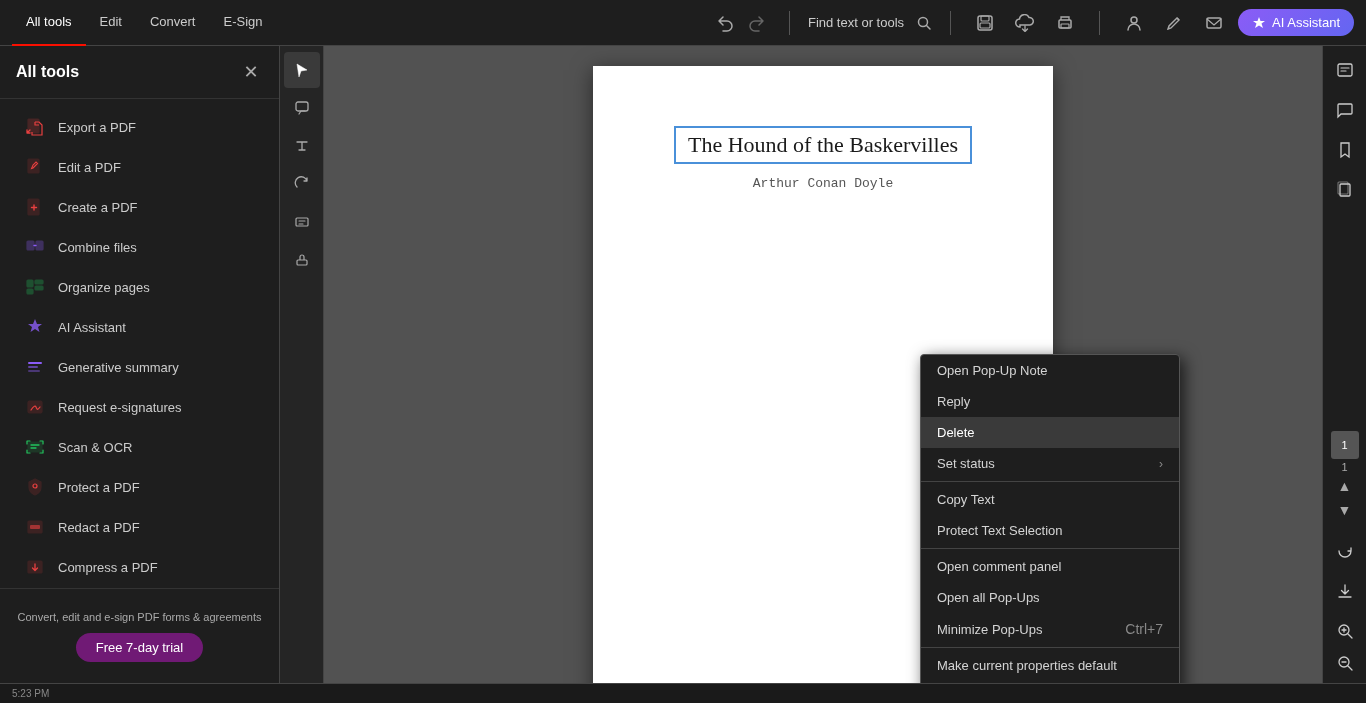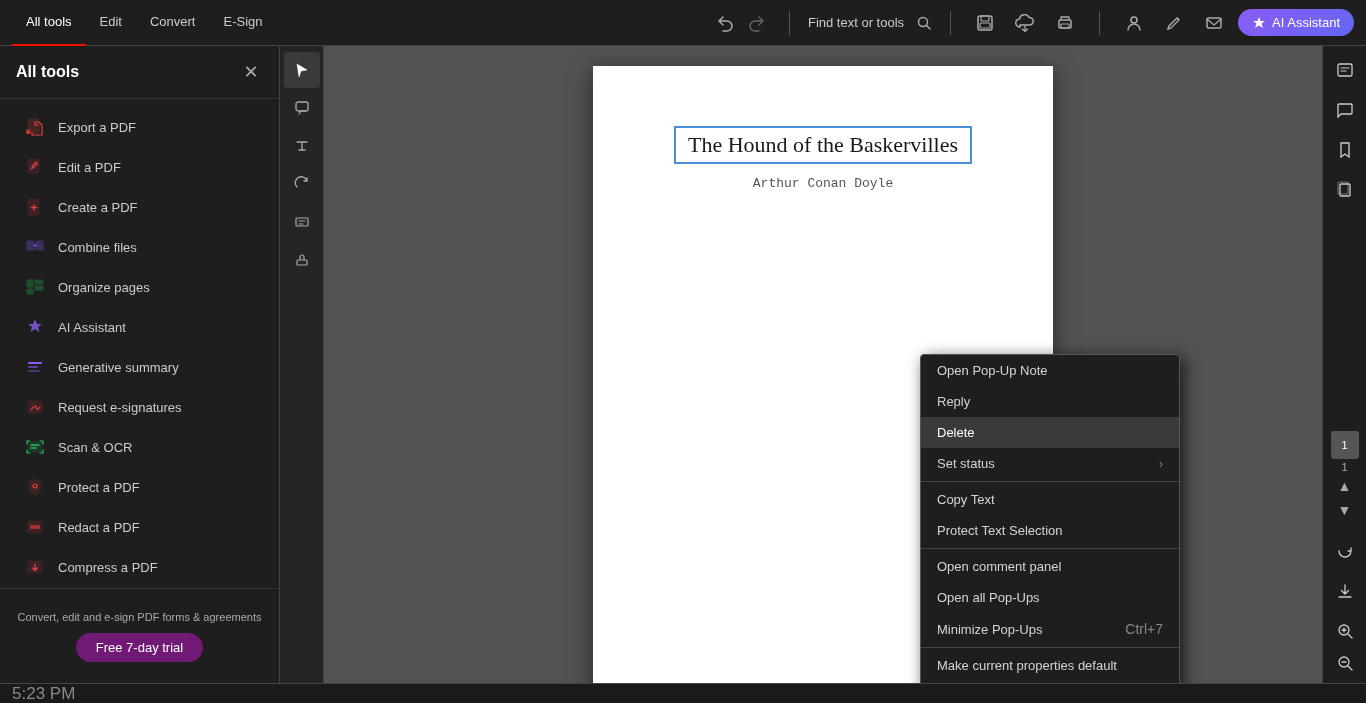--- a/index.html
+++ b/index.html
@@ -330,21 +330,21 @@
       height: 20px;
       background: #1a1a1a;
       border-top: 1px solid #444;
       display: flex;
       align-items: center;
       padding: 0 12px;
       flex-shrink: 0;
     }
     .status-text {
       color: #888;
-      font-size: 17px;
+      font-size: 10px;
     }
 
     
     svg { display: block; }
   </style>
 </head>
 <body>
 
 <div class="top-toolbar">
   <div class="toolbar-tabs">

